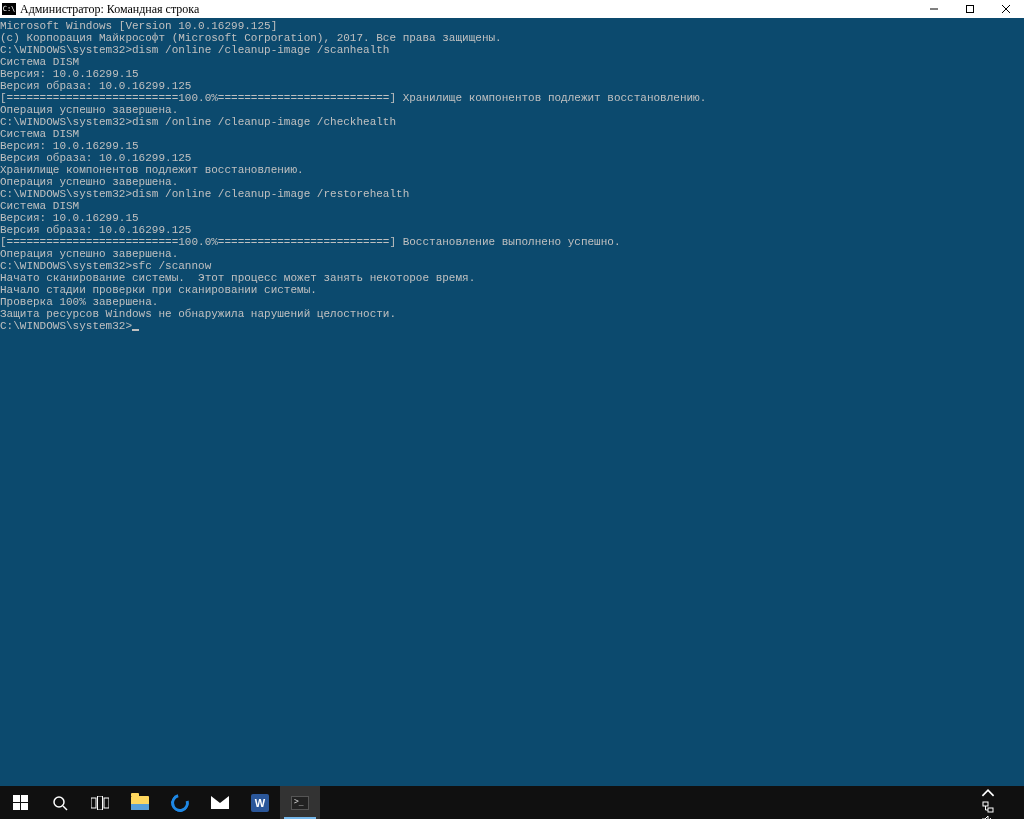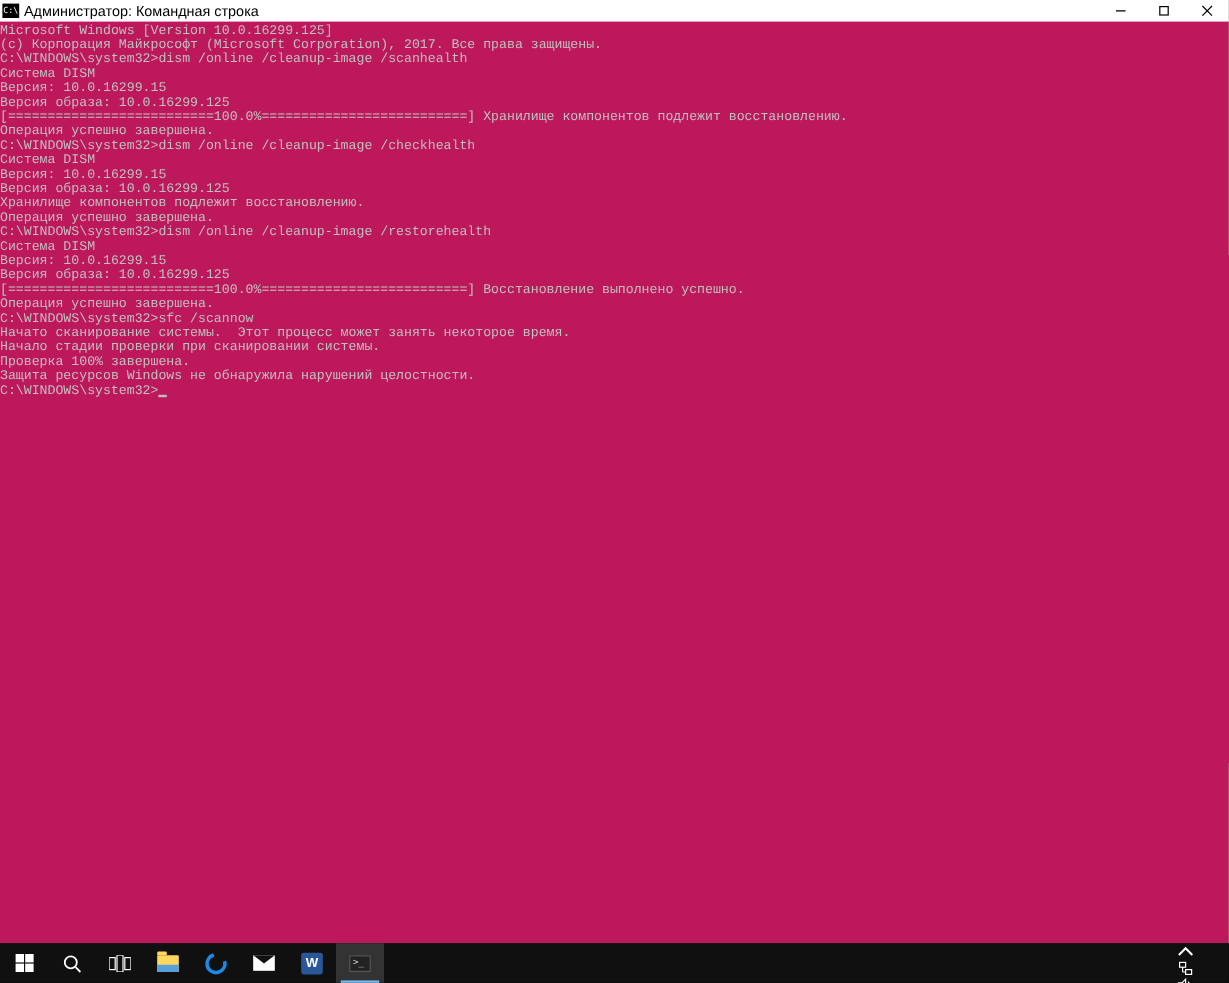--- a/index.html
+++ b/index.html
@@ -1,25 +1,25 @@
 <!DOCTYPE html>
 <html><head>
 <meta charset="utf-8">
 <style>
   * { margin: 0; padding: 0; box-sizing: border-box; }
   html, body { width: 1024px; height: 819px; overflow: hidden; font-family: "Segoe UI", Tahoma, sans-serif; background: #000; }
   .window { width: 1024px; height: 786px; background: #fff; display: flex; flex-direction: column; }
   .titlebar { height: 18px; background: #fff; display: flex; align-items: center; padding-left: 2px; font-size: 12px; color: #000; }
   .titlebar-icon { width: 14px; height: 12px; background: #000; margin-right: 4px; display: inline-flex; align-items: center; justify-content: center; color: #fff; font-size: 7px; font-family: Consolas, monospace; }
-  .titlebar-title { flex: 0 0 auto; }
+  .titlebar-title { flex: 0 0 auto; font-family: Liberation Serif, serif; }
   .titlebar-spacer { flex: 1; }
   .titlebar-buttons { display: flex; }
   .titlebar-btn { width: 36px; height: 18px; display: flex; align-items: center; justify-content: center; color: #000; }
   .titlebar-btn svg { width: 10px; height: 10px; }
-  .console { flex: 1; background: #be185d; color: #c0c0c0; font-family: Consolas, "Courier New", monospace; font-size: 11px; line-height: 12px; padding: 2px 0 0 0; white-space: pre; overflow: hidden; }
+  .console { flex: 1; background: #0c4a6e; color: #c0c0c0; font-family: Consolas, "Courier New", monospace; font-size: 11px; line-height: 12px; padding: 2px 0 0 0; white-space: pre; overflow: hidden; }
   .console .line { display: block; }
   .cursor { display: inline-block; width: 7px; height: 2px; background: #c0c0c0; vertical-align: bottom; margin-bottom: 1px; }
 
   .taskbar { position: absolute; bottom: 0; left: 0; width: 1024px; height: 33px; background: #101010; display: flex; align-items: center; }
   .taskbar-left { display: flex; height: 100%; }
   .tb-btn { width: 40px; height: 33px; display: flex; align-items: center; justify-content: center; color: #fff; position: relative; }
   .tb-btn.active::after { content: ""; position: absolute; bottom: 0; left: 4px; right: 4px; height: 2px; background: #76b9ed; }
   .tb-btn.active { background: #333; }
   .taskbar-right { margin-left: auto; display: flex; align-items: center; height: 100%; color: #fff; font-size: 11px; flex-direction: column; }
   .tray-icon { width: 20px; height: 33px; display: flex; align-items: center; justify-content: center; }

